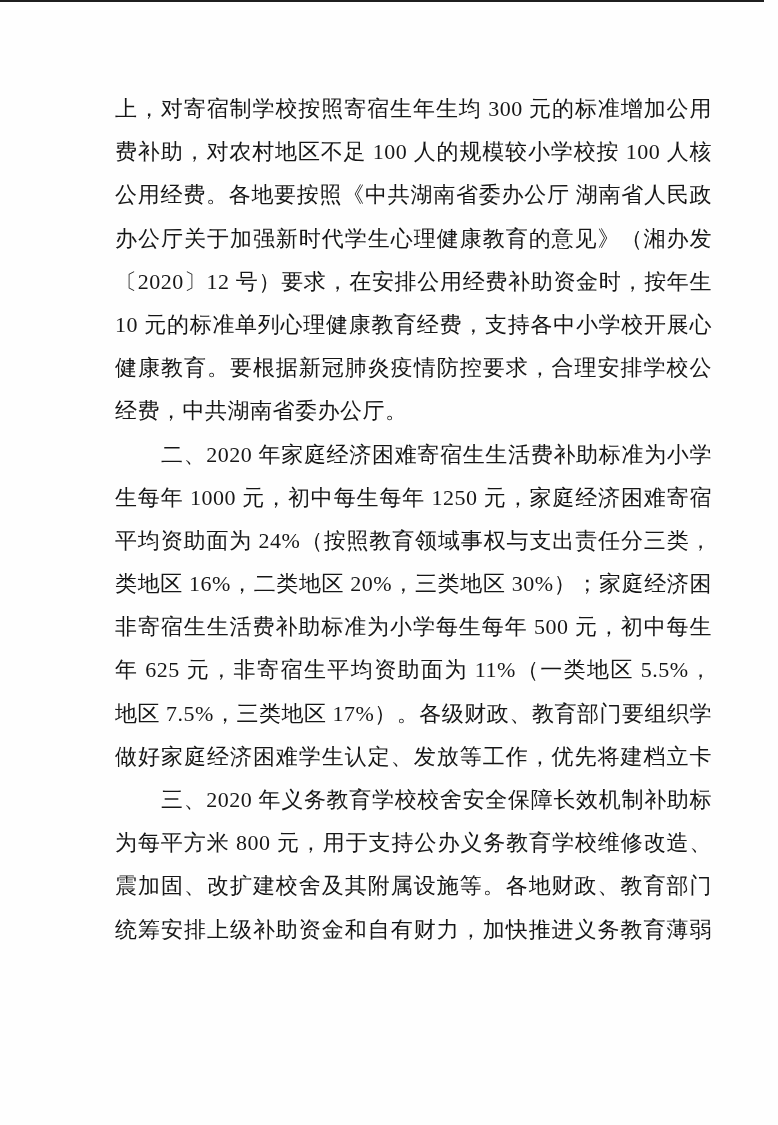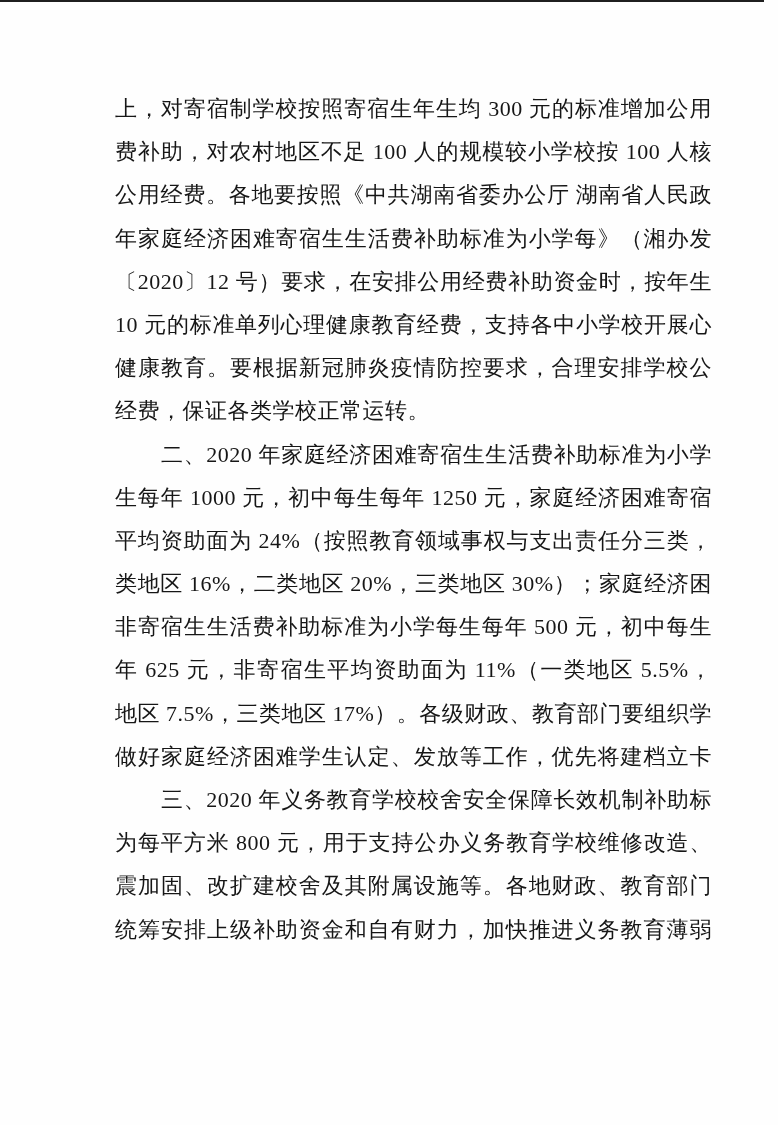--- a/index.html
+++ b/index.html
@@ -53,25 +53,25 @@
 <body>
 
 <div class="page">
 
   <div class="scan-edge-top" style="background:#1f1f1f;"></div>
 
   <div class="text-block">
     <div class="line">上，对寄宿制学校按照寄宿生年生均 300 元的标准增加公用经</div>
     <div class="line">费补助，对农村地区不足 100 人的规模较小学校按 100 人核定</div>
     <div class="line">公用经费。各地要按照《中共湖南省委办公厅 湖南省人民政府</div>
-    <div class="line">年家庭经济困难寄宿生生活费补助标准为小学每》（湘办发</div>
+    <div class="line">办公厅关于加强新时代学生心理健康教育的意见》（湘办发</div>
     <div class="line">〔2020〕12 号）要求，在安排公用经费补助资金时，按年生均</div>
     <div class="line">10 元的标准单列心理健康教育经费，支持各中小学校开展心理</div>
     <div class="line">健康教育。要根据新冠肺炎疫情防控要求，合理安排学校公用</div>
-    <div class="line end">经费，保证各类学校正常运转。</div>
+    <div class="line end">经费，中共湖南省委办公厅。</div>
     <div class="line indent">二、2020 年家庭经济困难寄宿生生活费补助标准为小学每</div>
     <div class="line">生每年 1000 元，初中每生每年 1250 元，家庭经济困难寄宿生</div>
     <div class="line">平均资助面为 24%（按照教育领域事权与支出责任分三类，一</div>
     <div class="line">类地区 16%，二类地区 20%，三类地区 30%）；家庭经济困难</div>
     <div class="line">非寄宿生生活费补助标准为小学每生每年 500 元，初中每生每</div>
     <div class="line">年 625 元，非寄宿生平均资助面为 11%（一类地区 5.5%，二类</div>
     <div class="line">地区 7.5%，三类地区 17%）。各级财政、教育部门要组织学校</div>
     <div class="line">做好家庭经济困难学生认定、发放等工作，优先将建档立卡学</div>
     <div class="line indent">三、2020 年义务教育学校校舍安全保障长效机制补助标准</div>
     <div class="line">为每平方米 800 元，用于支持公办义务教育学校维修改造、抗</div>

